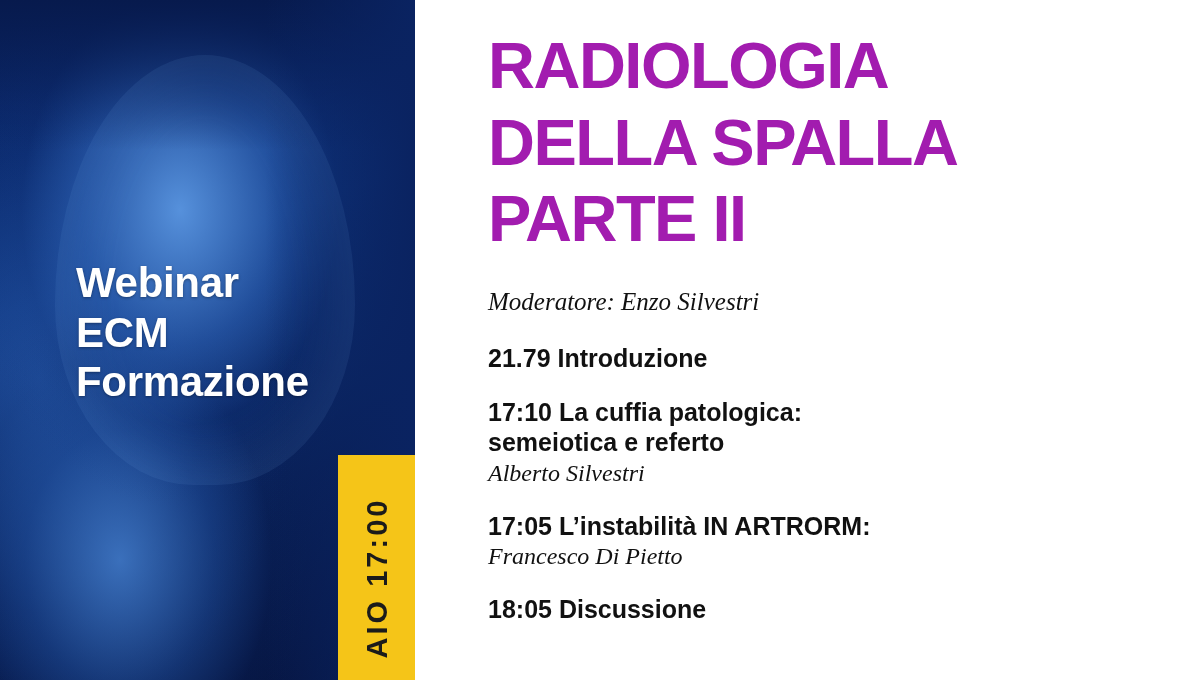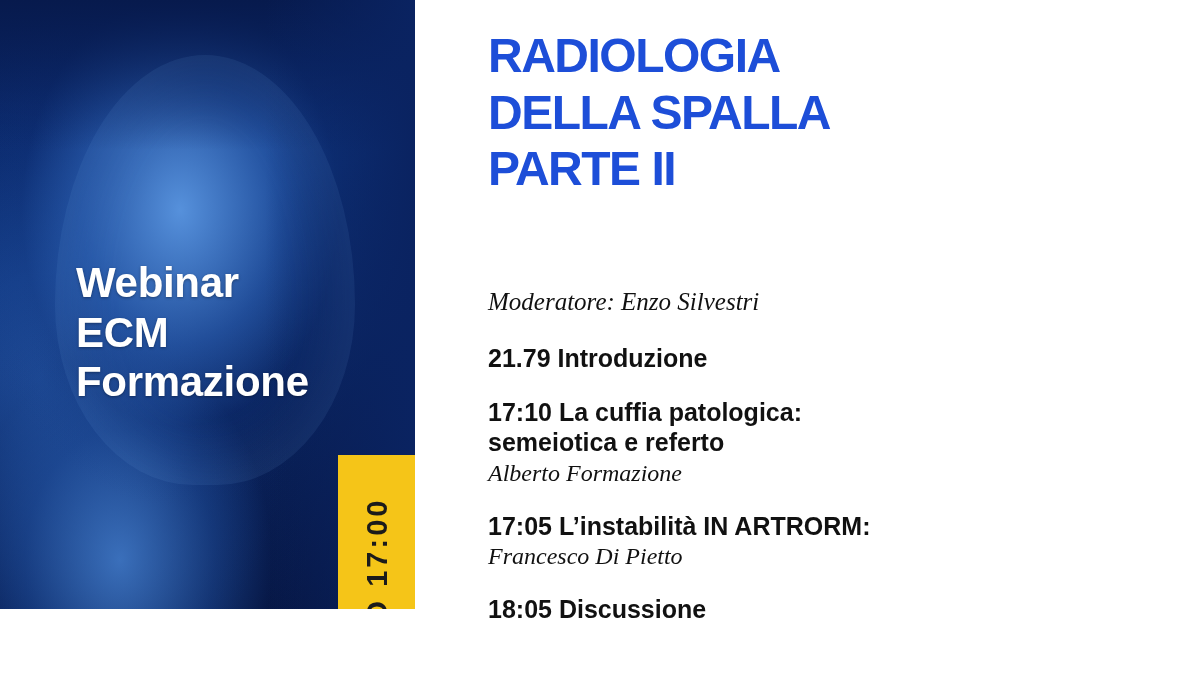--- a/index.html
+++ b/index.html
@@ -20,21 +20,21 @@
     background: #ffffff;
     overflow: hidden;
   }
 
   
   .left-panel {
     position: absolute;
     left: 0;
     top: 0;
     width: 415px;
-    height: 609px;
+    height: 680px;
     overflow: hidden;
     background: #0b2a6b;
   }
   
   .xray-bg {
     position: absolute;
     inset: 0;
     background:
       radial-gradient(ellipse 220px 300px at 180px 210px, rgba(90,150,225,0.95) 0%, rgba(50,105,190,0.55) 45%, rgba(20,55,130,0.12) 72%, rgba(10,35,95,0) 100%),
       radial-gradient(ellipse 190px 260px at 120px 560px, rgba(70,130,210,0.80) 0%, rgba(35,85,165,0.45) 50%, rgba(10,40,100,0.05) 80%, rgba(8,30,85,0) 100%),
@@ -105,23 +105,23 @@
     top: 0;
     width: 785px;
     height: 700px;
     background: #ffffff;
   }
   .title {
     position: absolute;
     left: 73px;
     top: 28px;
     width: 690px;
-    color: #1d4ed8;
-    font-weight: bold;
-    font-size: 48px;
+    color: #a21caf;
+    font-weight: bold;
+    font-size: 65px;
     line-height: 1.18;
     letter-spacing: -1.5px;
   }
   .title div { white-space: nowrap; }
 
   .program {
     position: absolute;
     left: 73px;
     top: 288px;
     width: 690px;
@@ -187,21 +187,21 @@
         <div class="slot-head">
           <div>21.79 Introduzione</div>
         </div>
       </div>
 
       <div class="slot">
         <div class="slot-head">
           <div>17:10 La cuffia patologica:</div>
           <div>semeiotica e referto</div>
         </div>
-        <div class="slot-speaker">Alberto Formazione</div>
+        <div class="slot-speaker">Alberto Silvestri</div>
       </div>
 
       <div class="slot">
         <div class="slot-head">
           <div>17:05 L’instabilità IN ARTRORM:</div>
         </div>
         <div class="slot-speaker">Francesco Di Pietto</div>
       </div>
 
       <div class="slot">

